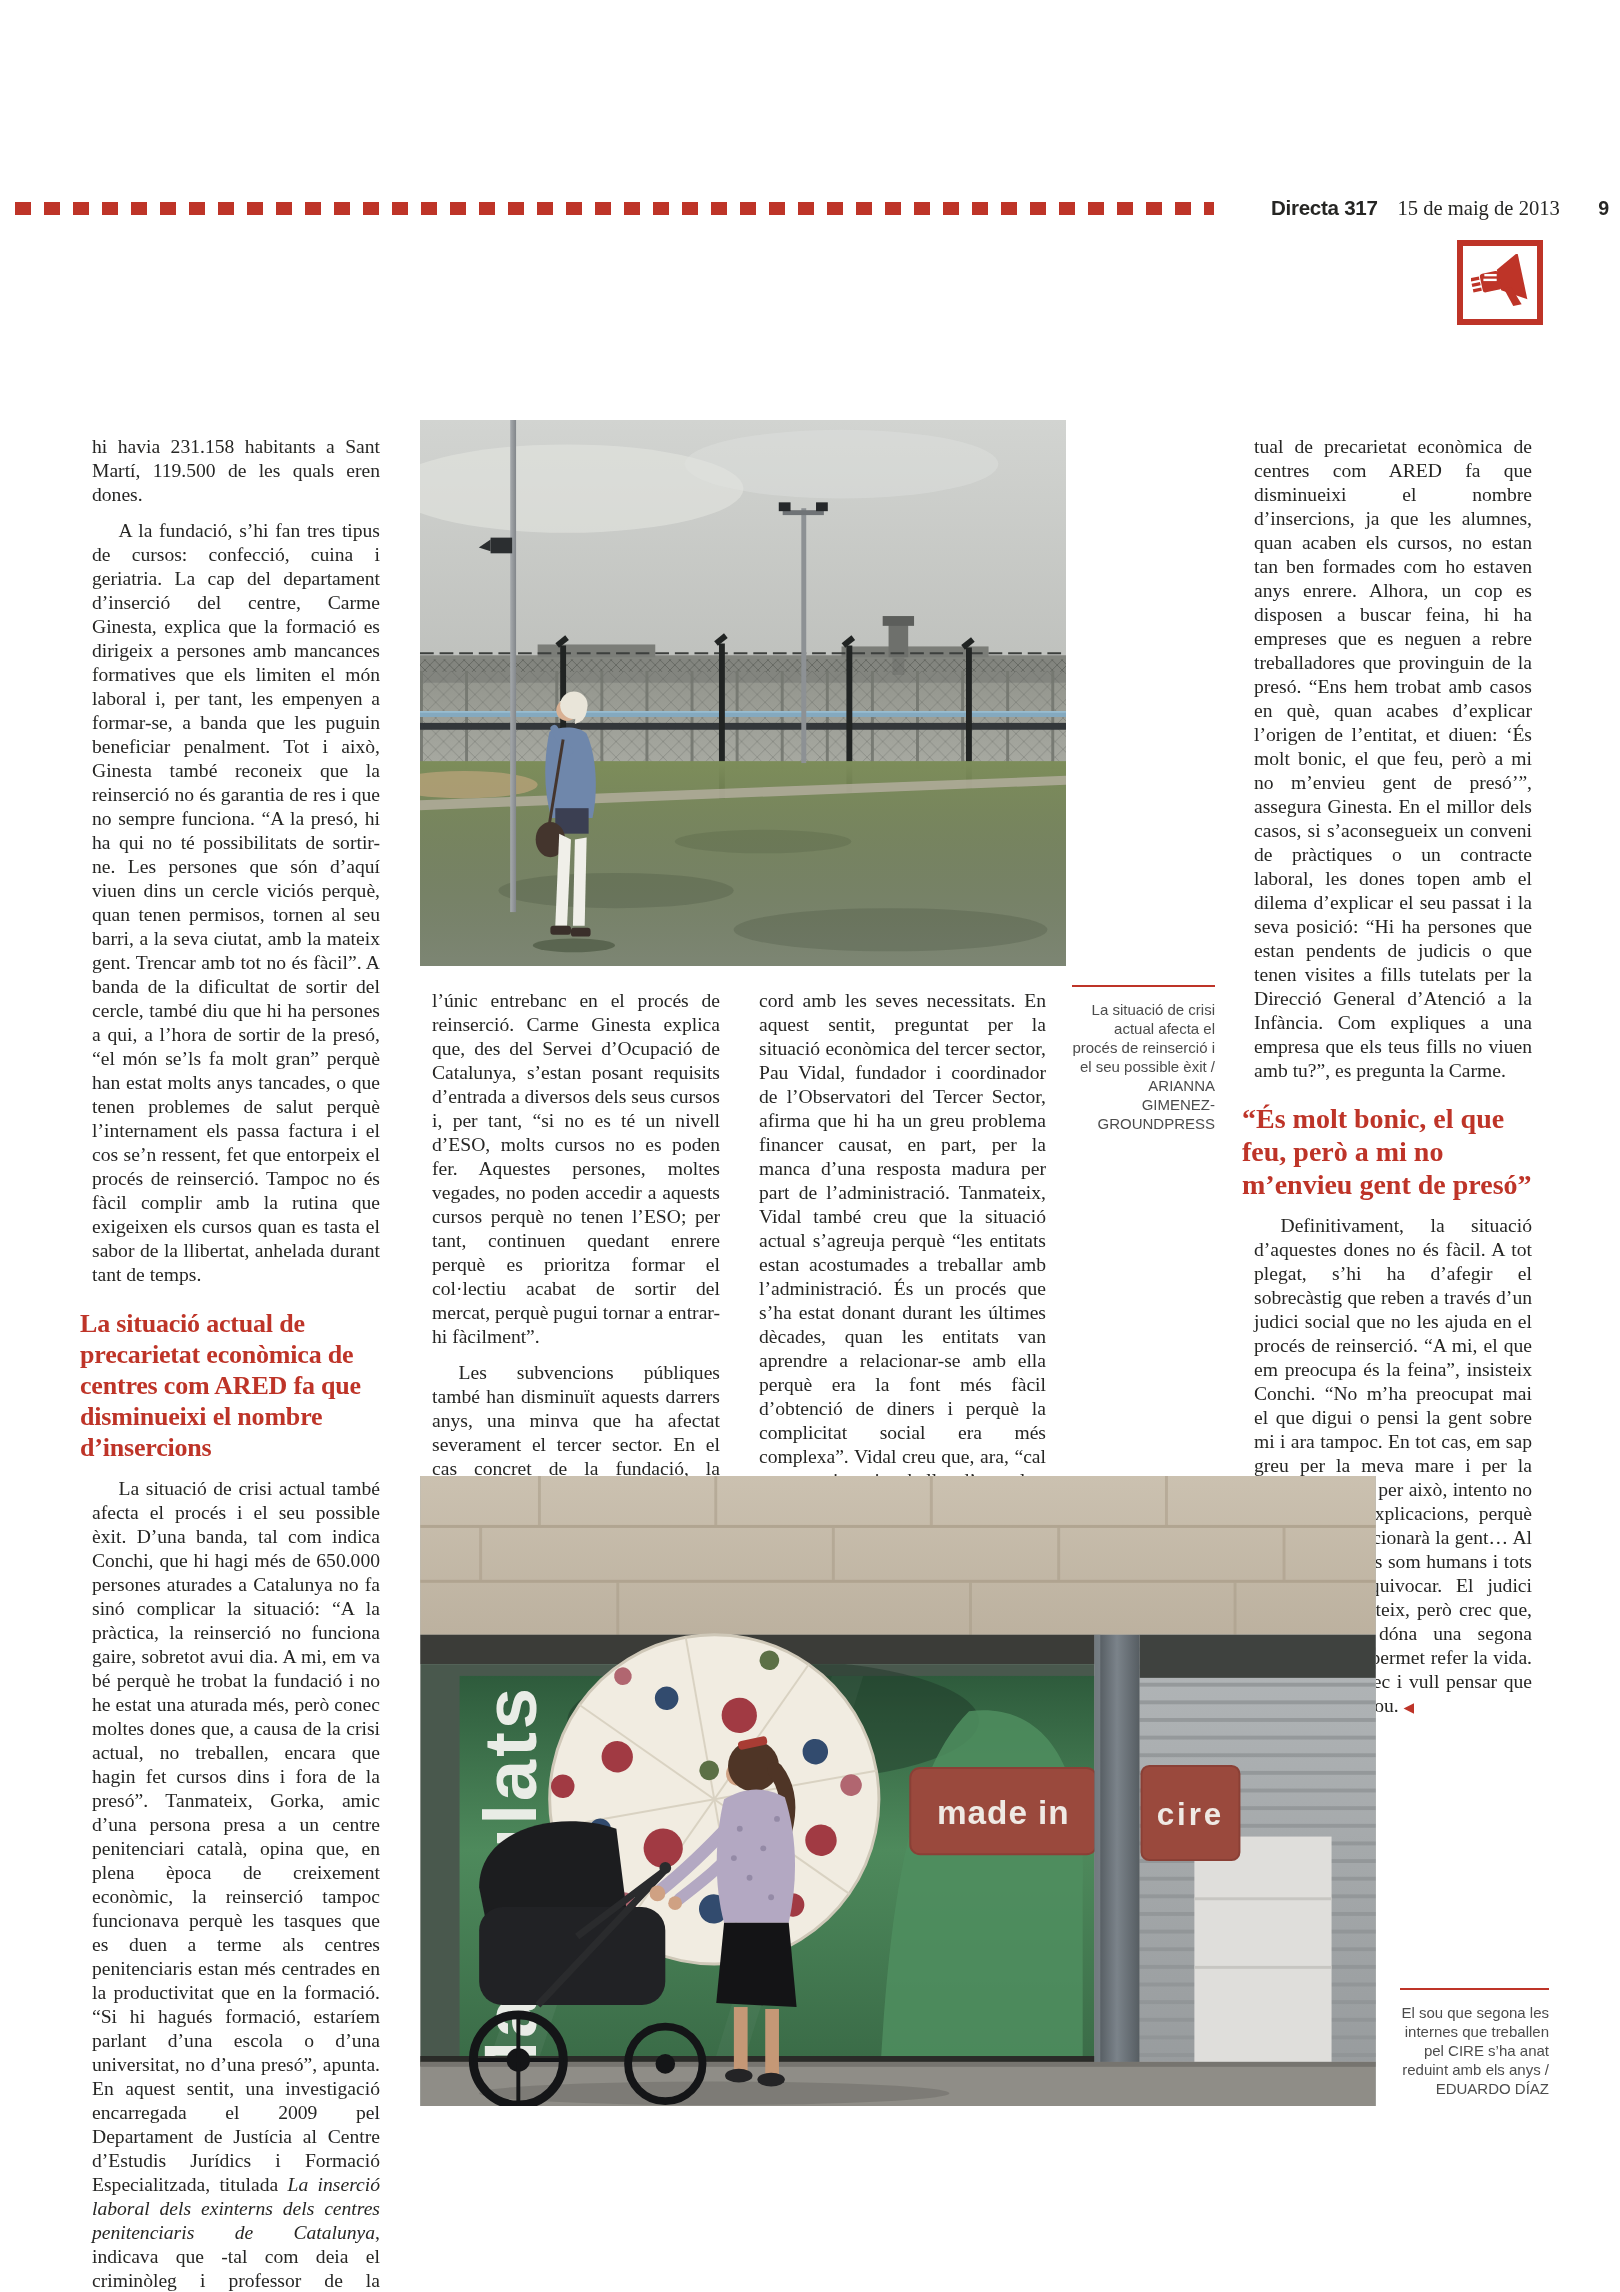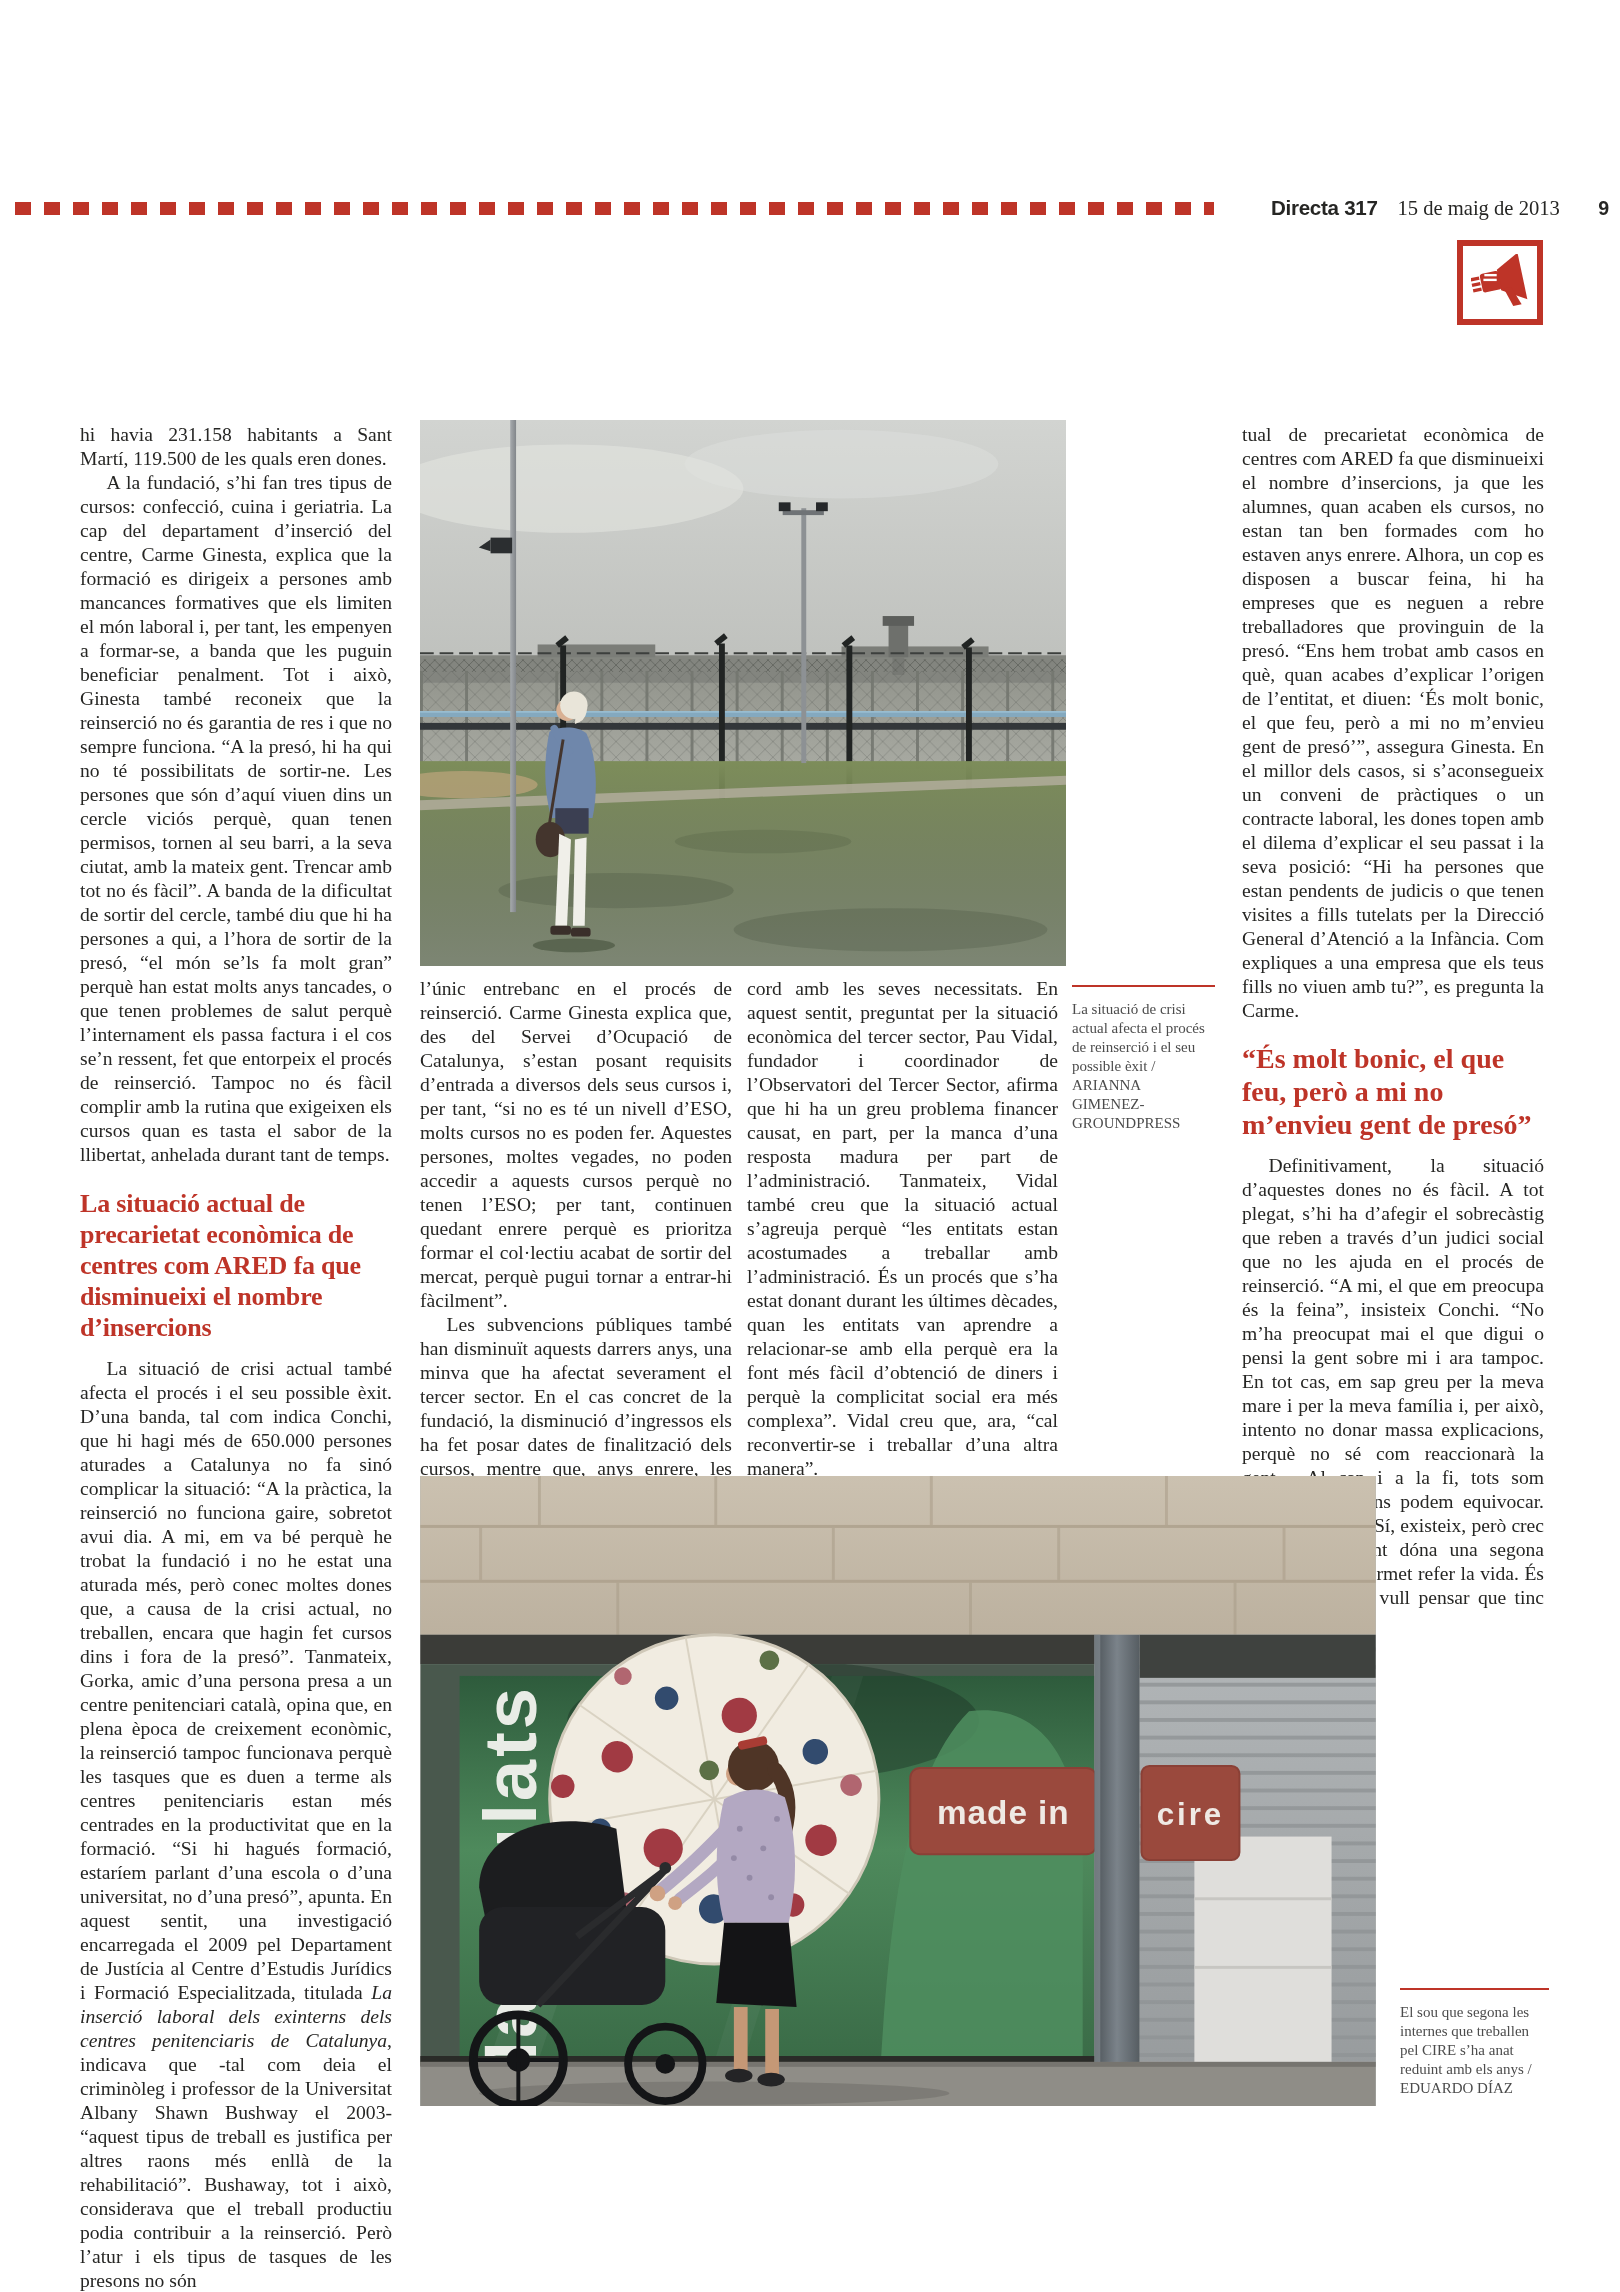--- a/index.html
+++ b/index.html
@@ -22,40 +22,40 @@
   .brand{font-family:"Liberation Sans",sans-serif;font-weight:700;font-size:20.6px;letter-spacing:-0.3px;}
   .issue-date{font-family:"Liberation Serif",serif;font-size:20.6px;margin-left:8.8px;}
   .pagenum{font-family:"Liberation Sans",sans-serif;font-weight:700;font-size:19.6px;margin-left:27.4px;}
   
   .icon-box{
     position:absolute;left:1457px;top:240px;width:74px;height:73px;
     border:6.9px solid var(--red);background:#fff;display:flex;align-items:center;justify-content:center;
   }
   
   .col{position:absolute;text-align:justify;font-size:19.6px;line-height:24px;hyphens:auto;}
-  .col p{margin:0;}
+  .col p{margin:12px;}
   .ind{text-indent:26.5px;}
   .it{font-style:italic;}
   .col1{left:80px;top:423px;width:312px;}
   .col2{left:420px;top:977px;width:312px;}
   .col3{left:747px;top:977px;width:311px;}
   .col4{left:1242px;top:423px;width:302px;}
   .subhead{
     font-size:26px;line-height:31px;margin:20.6px 0 14.7px 0;color:var(--red);
     font-weight:700;text-align:left;letter-spacing:-0.2px;
   }
   .pullquote{
     font-size:28px;line-height:33px;margin:18.6px 0 13.7px 0;color:var(--red);
     font-weight:700;text-align:left;
   }
   .endmark{color:var(--red);font-family:"DejaVu Sans",sans-serif;font-size:13.7px;margin-left:4.9px;}
   
   .caption{
-    position:absolute;font-family:Liberation Serif, serif;font-size:15px;line-height:19px;
-    color:var(--cap);border-top:2.9px solid var(--red);padding-top:12.7px;text-align:left;
+    position:absolute;font-family:Liberation Sans, sans-serif;font-size:15px;line-height:19px;
+    color:var(--cap);border-top:2.9px solid var(--red);padding-top:12.7px;text-align:right;
   }
   .caption1{left:1072px;top:985px;width:143px;}
   .caption2{left:1400px;top:1988px;width:149px;}
   
   .photo{position:absolute;overflow:hidden;background:#b9bbb7;}
   .photo1{left:420px;top:420px;width:646px;height:546px;}
   .photo2{left:420px;top:1476px;width:956px;height:630px;}
   .photo svg{display:block;}
 </style>
 </head>

